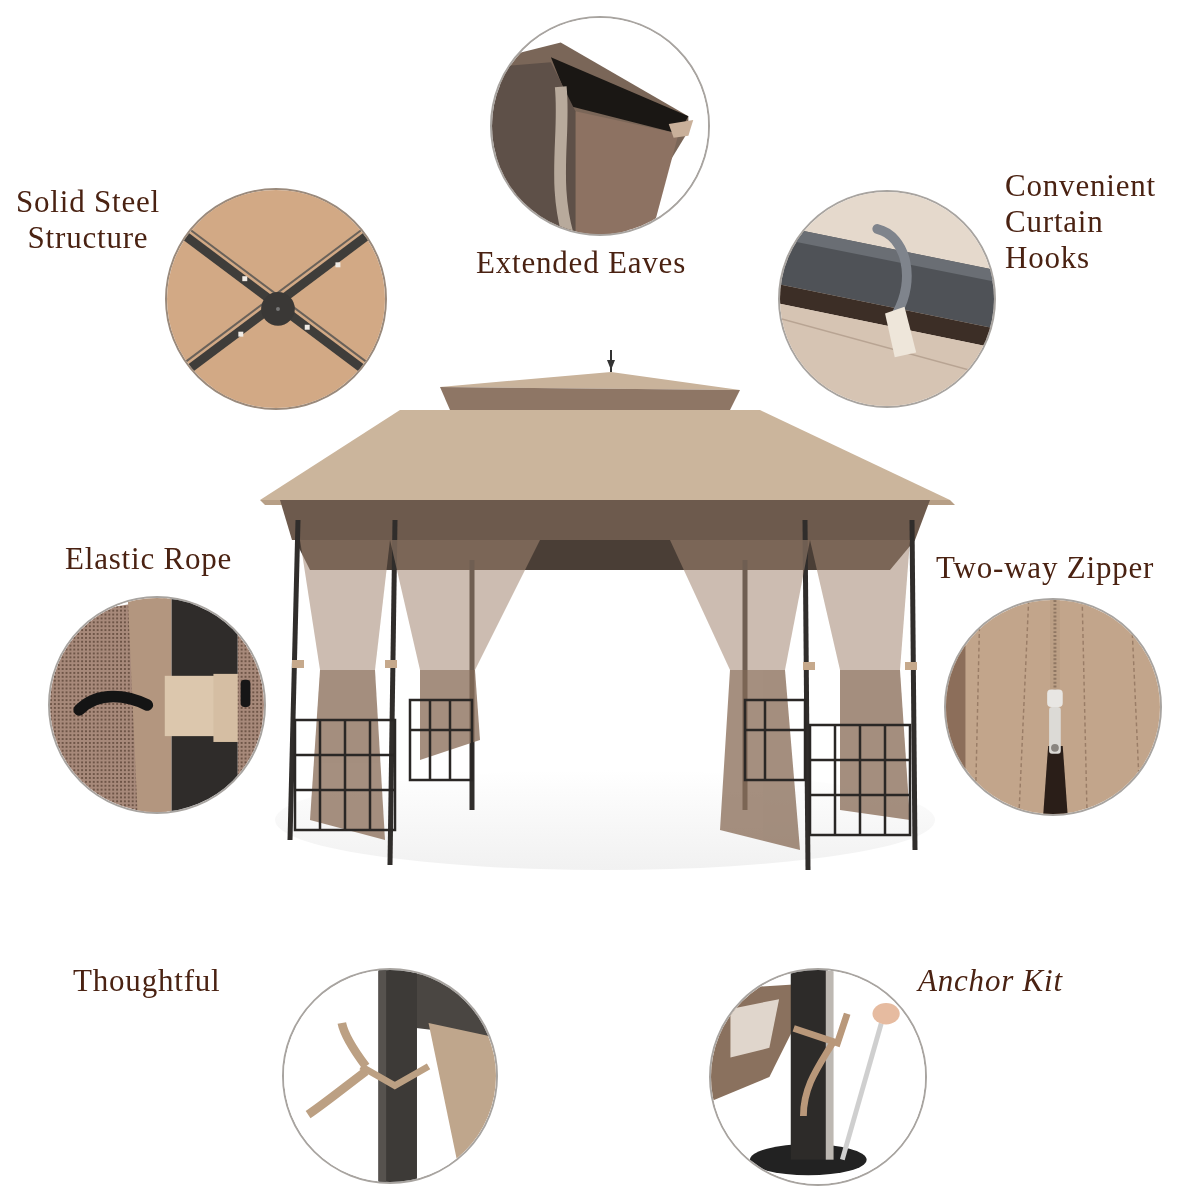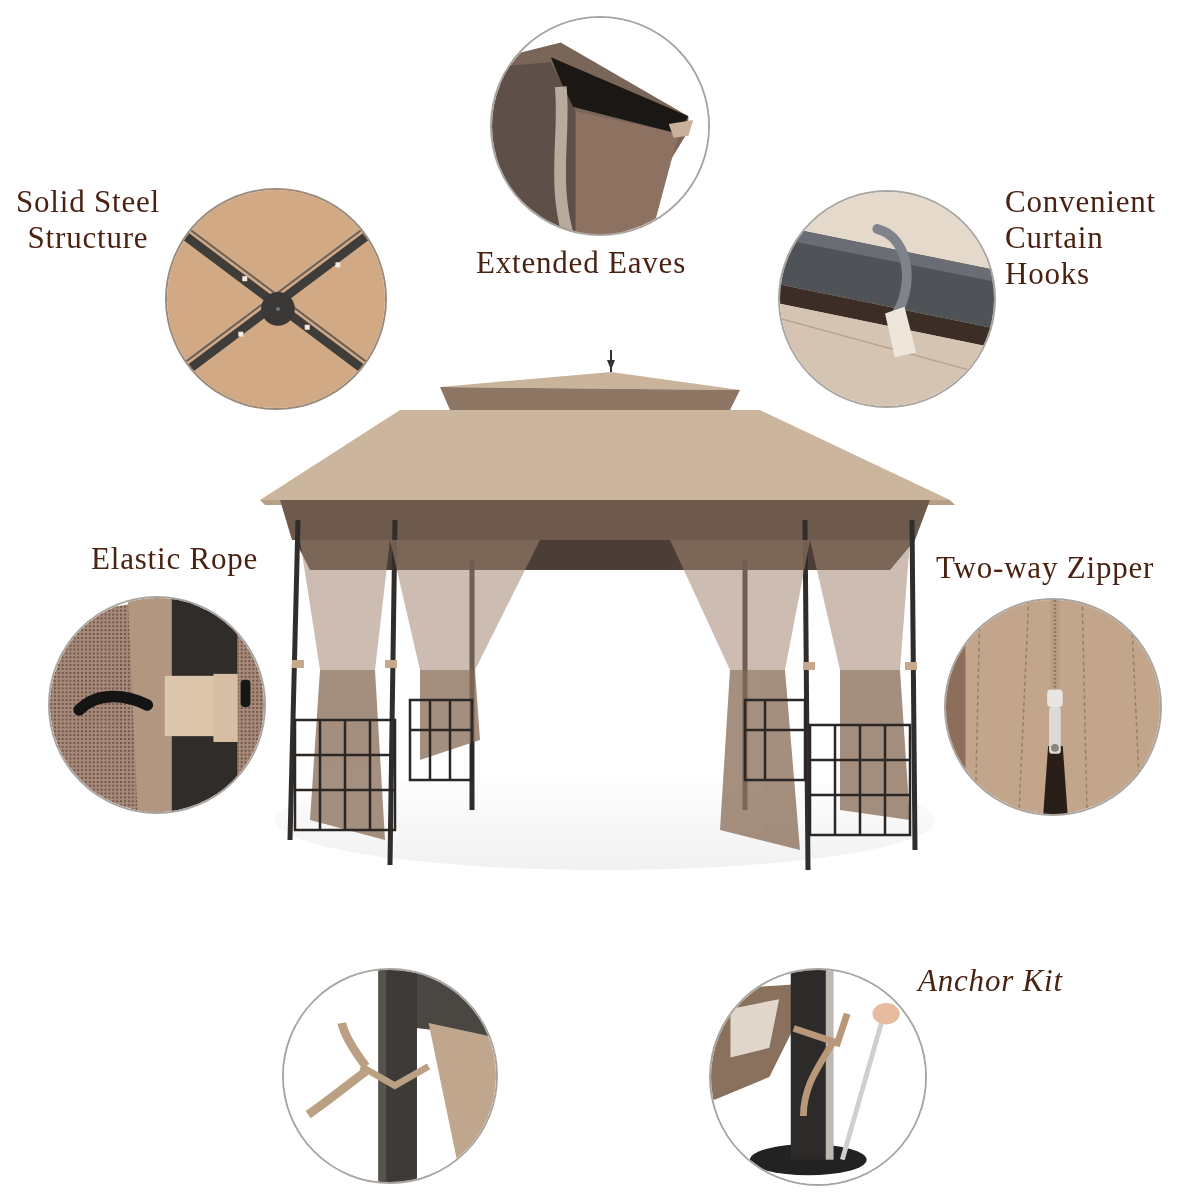--- a/index.html
+++ b/index.html
@@ -15,35 +15,36 @@
 
 <div class="label" style="left:16px; top:184px;text-align:center;">
   <div>Solid Steel</div>
   <div>Structure</div>
 </div>
 
 <div class="label" style="left:476px; top:245px;text-align:center;">
   <div>Extended Eaves</div>
 </div>
 
-<div class="label" style="left:1005px; top:184px;">
+<div class="label" style="left:1005px; top:168px;">
   <div>Convenient</div>
   <div>Curtain</div>
   <div>Hooks</div>
 </div>
 
-<div class="label" style="left:65px; top:541px;margin-left:26px;">
+<div class="label" style="left:65px; top:541px;">
   <div>Elastic Rope</div>
 </div>
 
 <div class="label" style="left:936px; top:550px;">
   <div>Two-way Zipper</div>
 </div>
 
 <div class="label" style="left:73px; top:963px;">
+  <div>Thoughtful</div>
 </div>
 
 <div class="label" style="left:918px; top:963px;font-style:italic;">
   <div>Anchor Kit</div>
 </div>
 
 <div class="circle" style="left:165px; top:188px; width:222px; height:222px; border-color:#9a8a7c;">
   <svg viewBox="0 0 220 220">
     <rect width="220" height="220" fill="#d2a985"></rect>
     <g stroke="#3f3d3a" stroke-width="9" stroke-linecap="butt">

